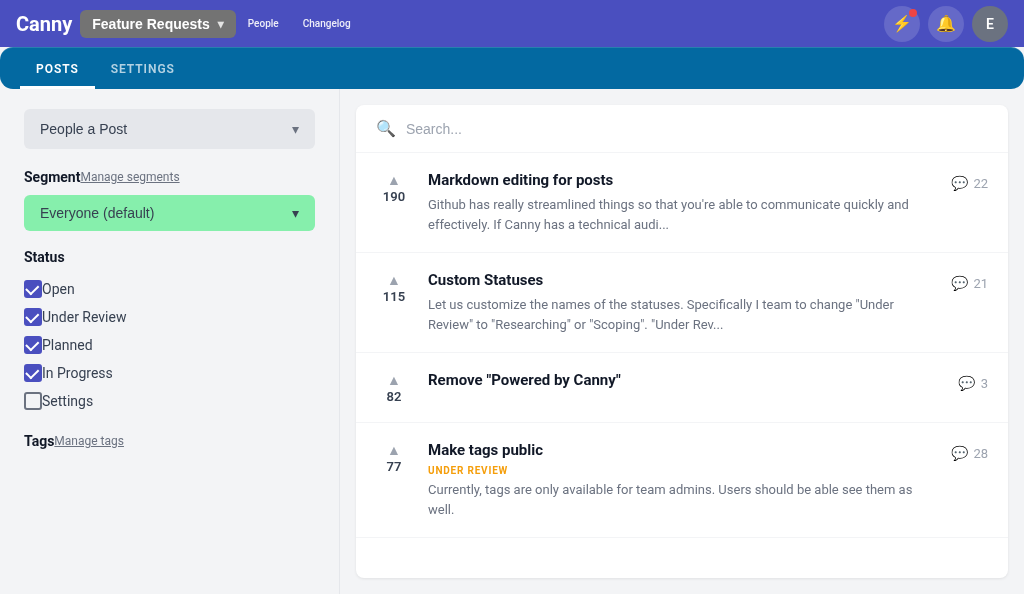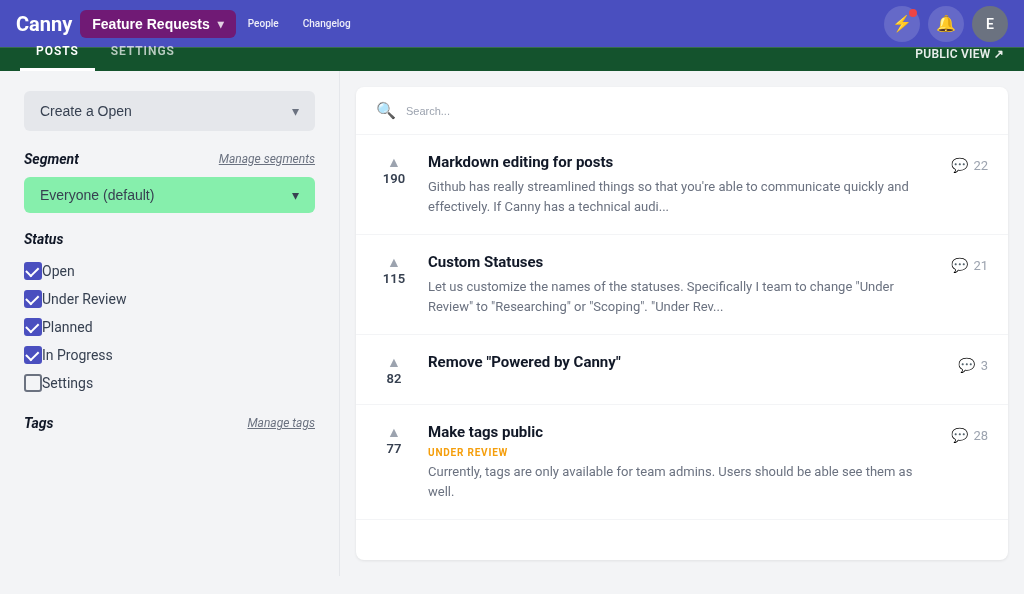--- a/index.html
+++ b/index.html
@@ -13,21 +13,21 @@
       align-items: center;
       padding: 0 16px;
     }
     .nav-logo {
       color: white;
       font-weight: 700;
       font-size: 20px;
       margin-right: 8px;
     }
     .nav-dropdown-btn {
-      background: #701a75;
+      background: #737373;
       border: none;
       color: white;
       font-size: 14px;
       font-weight: 600;
       padding: 6px 12px;
       border-radius: 6px;
       cursor: pointer;
       display: flex;
       align-items: center;
       gap: 8px;
@@ -80,27 +80,28 @@
       display: flex;
       align-items: center;
       justify-content: center;
       font-size: 14px;
       font-weight: 600;
       cursor: pointer;
     }
 
     
     .sub-nav {
-      background: #14532d;
-      height: 24px;
+      background: #0369a1;
+      height: 42px;
       display: flex;
       align-items: flex-end;
       padding: 0 20px;
       border-top: 1px solid rgba(255,255,255,0.15);
       justify-content: space-between;
+      border-radius: 13px;
     }
     .sub-nav-left { display: flex; gap: 0; }
     .sub-nav-tab {
       color: rgba(255,255,255,0.7);
       font-size: 12px;
       font-weight: 600;
       letter-spacing: 0.08em;
       padding: 10px 16px;
       cursor: pointer;
       border-bottom: 3px solid transparent;
@@ -153,23 +154,22 @@
       color: #374151;
       cursor: pointer;
       margin-bottom: 20px;
     }
     .create-post-btn .chevron { color: #6b7280; }
 
     .sidebar-section { margin-bottom: 18px; }
     .sidebar-section-header {
       display: flex;
       align-items: center;
-      justify-content: space-between;
+      justify-content: flex-start;
       margin-bottom: 10px;
-      font-style: italic;
     }
     .sidebar-section-title {
       font-size: 14px;
       font-weight: 700;
       color: #111827;
     }
     .sidebar-section-link {
       font-size: 12px;
       color: #6b7280;
       text-decoration: underline;
@@ -239,21 +239,21 @@
       display: flex;
       align-items: center;
       padding: 14px 20px;
       border-bottom: 1px solid #f3f4f6;
       gap: 10px;
     }
     .search-icon { color: #9ca3af; font-size: 16px; }
     .search-input {
       border: none;
       outline: none;
-      font-size: 11px;
+      font-size: 14px;
       color: #374151;
       flex: 1;
       background: transparent;
     }
     .search-input::placeholder { color: #9ca3af; }
 
     .posts-list { overflow-y: auto; flex: 1; }
 
     .post-item {
       display: flex;
@@ -331,28 +331,27 @@
     </div>
     <div class="nav-avatar">E</div>
   </div>
 </nav>
 
 <div class="sub-nav">
   <div class="sub-nav-left">
     <div class="sub-nav-tab active">Posts</div>
     <div class="sub-nav-tab">Settings</div>
   </div>
-  <div class="sub-nav-right">PUBLIC VIEW ↗</div>
 </div>
 
 <div class="main-layout">
 
   <aside class="sidebar">
     <button class="create-post-btn">
-      <span>Create a Open</span>
+      <span>People a Post</span>
       <span class="chevron">▾</span>
     </button>
 
     <div class="sidebar-section">
       <div class="sidebar-section-header">
         <span class="sidebar-section-title">Segment</span>
         <span class="sidebar-section-link">Manage segments</span>
       </div>
       <button class="segment-dropdown">
         <span>Everyone (default)</span>

